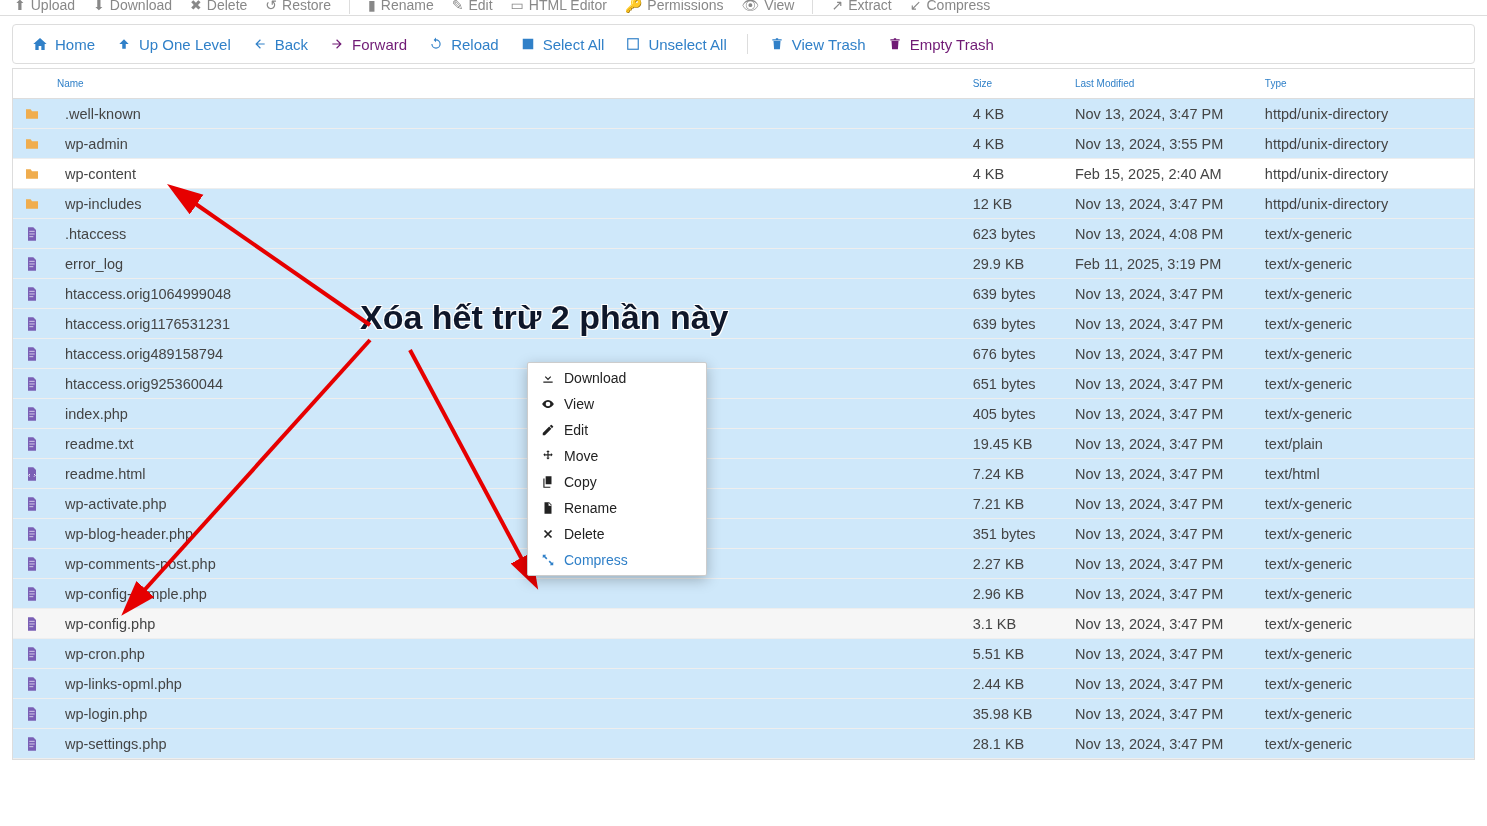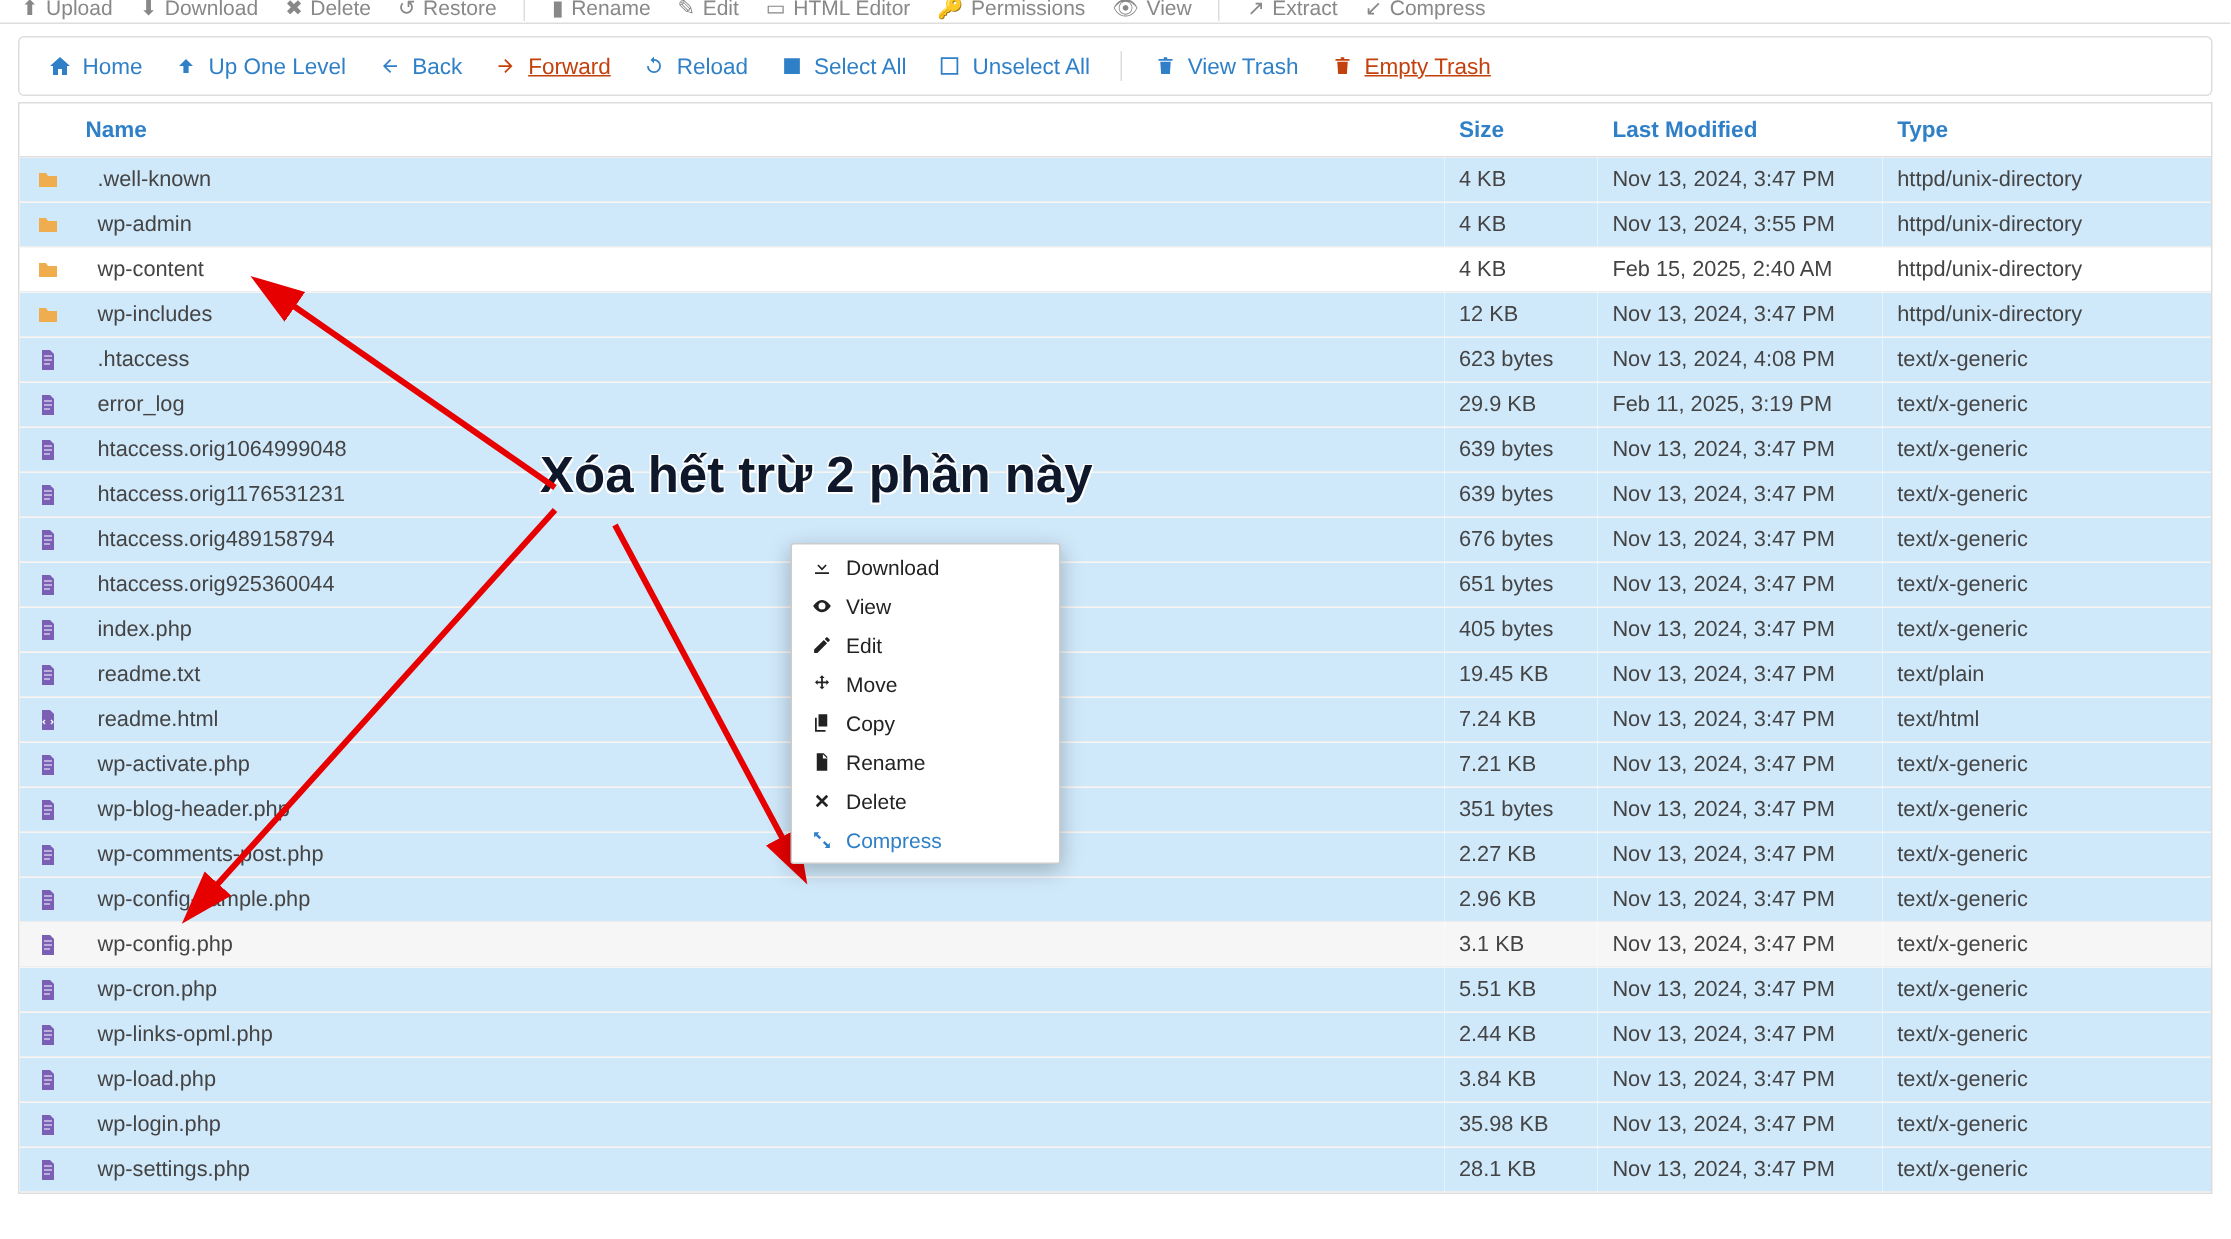--- a/index.html
+++ b/index.html
@@ -34,31 +34,31 @@
     background: #fff;
   }
   .nav-toolbar .nav-item {
     display: flex;
     align-items: center;
     gap: 6px;
     color: #3080c8;
     cursor: pointer;
     font-size: 15px;
   }
-  .nav-toolbar .nav-item.disabled { color: #c2410c; text-decoration: underline; }
+  .nav-toolbar .nav-item.disabled { color: #701a75; }
   .nav-toolbar .divider { width: 1px; height: 20px; background: #ddd; }
   .table-wrap { margin: 4px 12px 0; border: 1px solid #ddd; }
   table { width: 100%; border-collapse: collapse; table-layout: fixed; }
   thead th {
     text-align: left;
-    font-weight: 700;
+    font-weight: 400;
     color: #3080c8;
     padding: 9px 10px;
     border-bottom: 1px solid #ddd;
-    font-size: 15px;
+    font-size: 10px;
   }
   tbody tr { height: 30px; }
   tbody tr.selected td { background: #cfe8fa; }
   tbody tr:not(.selected):nth-child(odd) td { background: #fff; }
   tbody tr:not(.selected):nth-child(even) td { background: #f6f6f6; }
   tbody td {
     padding: 5px 10px;
     border-bottom: 1px solid #eee;
     color: #444;
     font-size: 14.5px;
@@ -573,36 +573,20 @@
         </tr>
         <tr class="selected">
     <td>
             <div class="name-cell">
               <span class="icon file-icon">
                 <svg viewBox="0 0 24 24" width="16" height="18">
                   <path d="M6 2h8l4 4v16H6z"></path>
                   <path d="M8 8h8M8 12h8M8 16h6" stroke="#fff" stroke-width="1"></path>
                 </svg>
               </span>
-              <span>wp-load.php</span>
-            </div>
-          </td>
-    <td>3.84 KB</td>
-    <td>Nov 13, 2024, 3:47 PM</td>
-    <td>text/x-generic</td>
-        </tr>
-        <tr class="selected">
-    <td>
-            <div class="name-cell">
-              <span class="icon file-icon">
-                <svg viewBox="0 0 24 24" width="16" height="18">
-                  <path d="M6 2h8l4 4v16H6z"></path>
-                  <path d="M8 8h8M8 12h8M8 16h6" stroke="#fff" stroke-width="1"></path>
-                </svg>
-              </span>
               <span>wp-login.php</span>
             </div>
           </td>
     <td>35.98 KB</td>
     <td>Nov 13, 2024, 3:47 PM</td>
     <td>text/x-generic</td>
         </tr>
         <tr class="selected">
     <td>
             <div class="name-cell">

